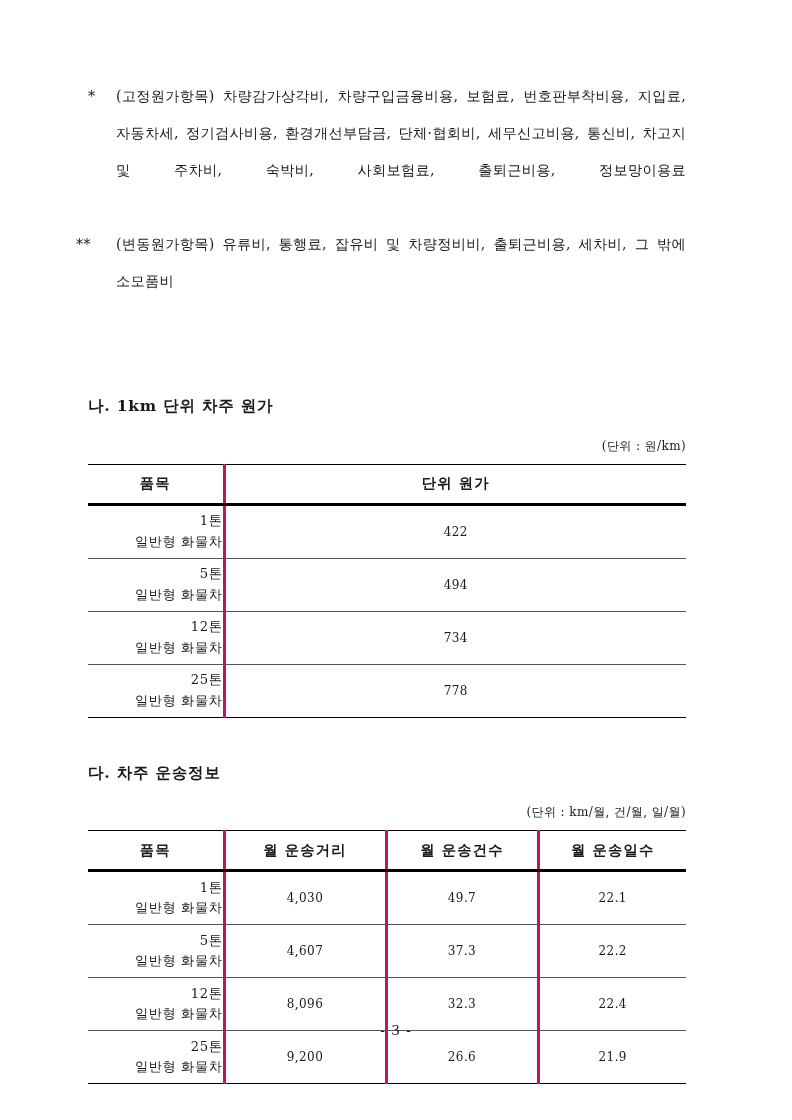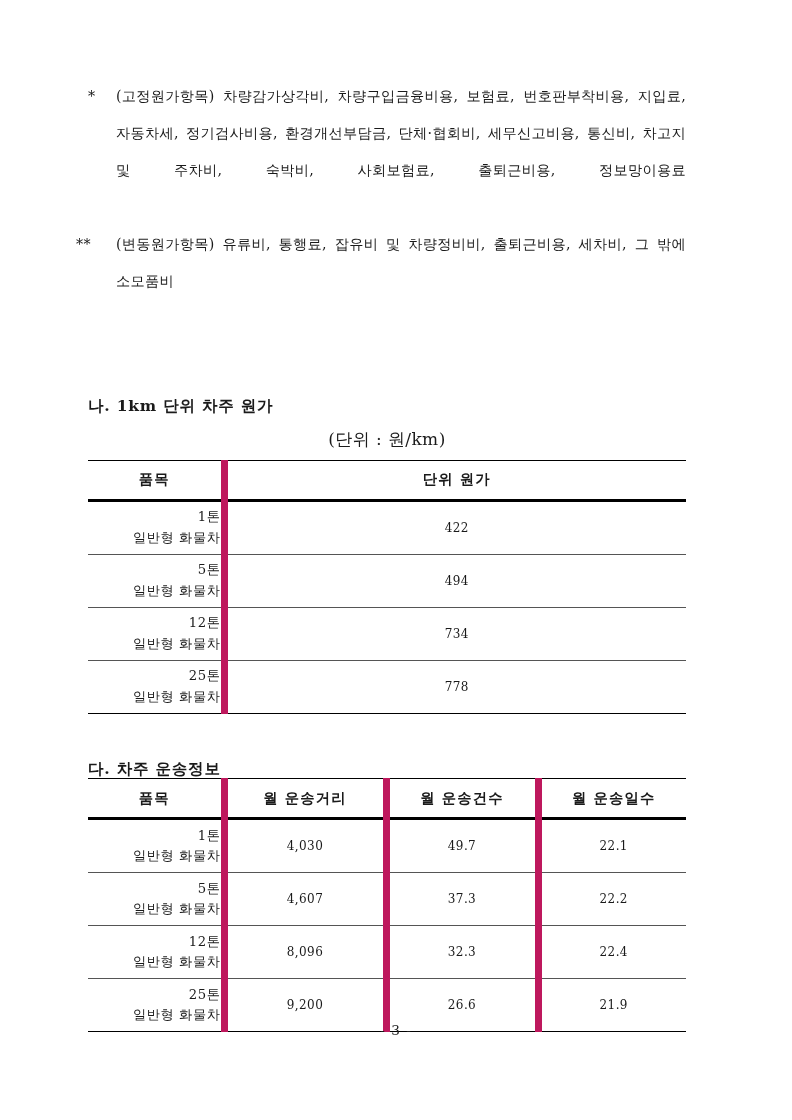--- a/index.html
+++ b/index.html
@@ -72,24 +72,24 @@
     line-height: 1.2;
     letter-spacing: 0.8px;
     margin: 0;
     padding: 0;
     white-space: nowrap;
   }
   .sec-b { margin-top: 60px; }
   .sec-c { margin-top: 46px; }
 
   .unit-note {
-    font-size: 17px;
-    text-align: center;
+    font-size: 12px;
+    text-align: right;
     letter-spacing: 0.4px;
-    margin-top: 12px;
+    margin-top: 22px;
     margin-bottom: 9px;
     white-space: nowrap;
   }
 
   
   table.doc-table {
     width: 598px;
     border-collapse: collapse;
     table-layout: fixed;
     font-size: 13.4px;
@@ -118,21 +118,21 @@
   table.doc-table tbody tr td {
     border-bottom: 1px solid #555;
     height: 52px;
   }
   table.doc-table tbody tr:last-child td {
     border-bottom: 1.4px solid #000;
   }
   
   table.doc-table th.vr,
   table.doc-table td.vr {
-    border-right: 7px solid #be185d;
+    border-right: 3px solid #be185d;
   }
   .item-cell {
     line-height: 1.55;
     letter-spacing: 0.6px;
     font-size: 13.2px;
   }
   .item-cell .ln { display: block; text-align: right; }
   .num-cell {
     letter-spacing: 0.4px;
     font-size: 12px;
@@ -218,20 +218,21 @@
           <td class="vr item-cell">
             <span class="ln">25톤</span>
             <span class="ln">일반형 화물차</span>
           </td>
           <td class="num-cell">778</td>
         </tr>
       </tbody>
     </table>
 
     <h2 class="section-head sec-c">다. 차주 운송정보</h2>
+    <div class="unit-note">(단위 : km/월, 건/월, 일/월)</div>
 
     <table class="doc-table t2">
       <colgroup>
         <col class="c-item">
         <col class="c-a">
         <col class="c-b">
         <col class="c-c">
       </colgroup>
       <thead>
         <tr>

